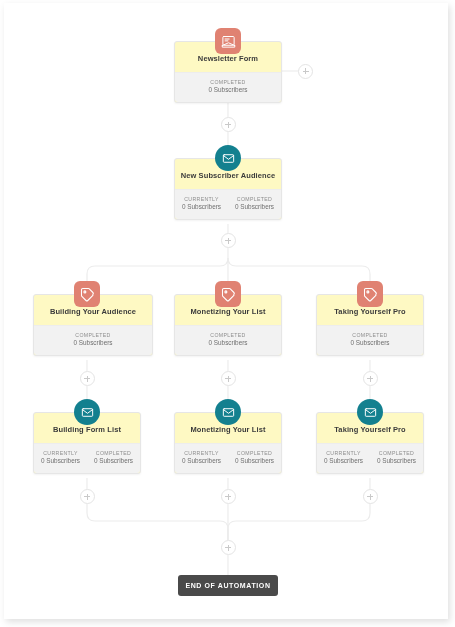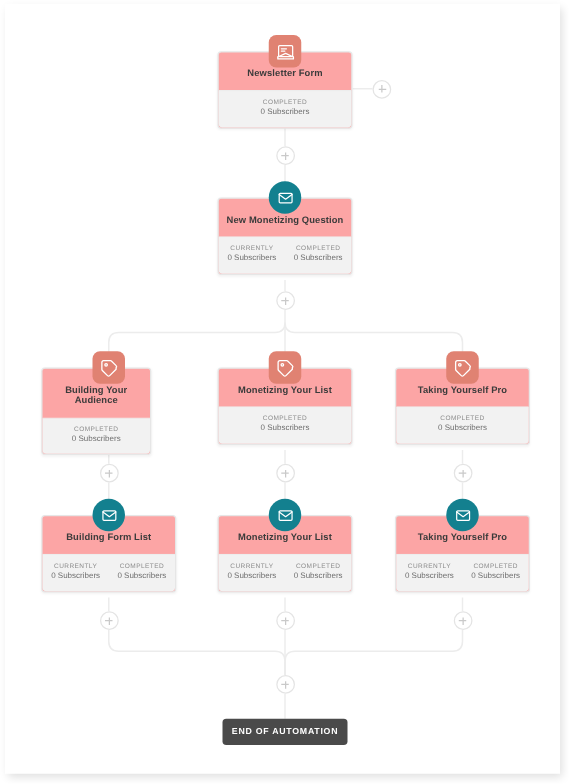--- a/index.html
+++ b/index.html
@@ -33,21 +33,21 @@
   #wires {
     position: absolute;
     left: 0; top: 0;
     width: 455px; height: 627px;
     pointer-events: none;
   }
 
   .node {
     position: absolute;
     width: 108px;
-    background: #fca5a5;
+    background: #fef9c3;
     border: 1px solid #e6e6e6;
     border-radius: 3px;
     box-shadow: 0 1px 2px rgba(0,0,0,0.05);
   }
 
   .node-title {
     text-align: center;
     font-size: 7.5px;
     font-weight: bold;
     color: #3b3b3b;
@@ -202,41 +202,41 @@
   <div class="plus" style="left:298px; top:63.5px;"></div>
   <div class="plus" style="left:220.5px; top:117px;"></div>
 
   <div class="badge-circ" style="left:215px; top:145px; background:#13808f;">
     <svg width="13" height="13" viewBox="0 0 24 24" fill="none" stroke="#ffffff" stroke-width="1.8" stroke-linecap="round" stroke-linejoin="round">
       <rect x="2.5" y="5" width="19" height="14" rx="1.5"></rect>
       <path d="M2.5 6.5 L12 13.5 L21.5 6.5"></path>
     </svg>
   </div>
   <div class="node" style="left:174px; top:158px; width:108px;">
-    <div class="node-title">New Monetizing Question</div>
+    <div class="node-title">New Subscriber Audience</div>
     <div class="node-foot">
       <div class="foot-cell">
         <span class="foot-label">CURRENTLY</span>
         <span class="foot-value">0 Subscribers</span>
       </div>
       <div class="foot-cell">
         <span class="foot-label">COMPLETED</span>
         <span class="foot-value">0 Subscribers</span>
       </div>
     </div>
   </div>
   <div class="plus" style="left:220.5px; top:233px;"></div>
 
   <div class="badge-sq" style="left:74px; top:281px; background:#e08272;">
     <svg width="15" height="15" viewBox="0 0 24 24" fill="none" stroke="#ffffff" stroke-width="1.7" stroke-linecap="round" stroke-linejoin="round">
       <path d="M20.6 13.4 L12.4 21.6 a2 2 0 0 1 -2.8 0 L3 15 a2 2 0 0 1 -0.6 -1.4 V4.5 a2 2 0 0 1 2 -2 h9.1 a2 2 0 0 1 1.4 0.6 l5.7 5.7 a2 2 0 0 1 0 2.8 z"></path>
       <circle cx="7.8" cy="7.8" r="1.6"></circle>
     </svg>
   </div>
-  <div class="node" style="left:33px; top:294px; width:88px;">
+  <div class="node" style="left:33px; top:294px; width:120px;">
     <div class="node-title">Building Your Audience</div>
     <div class="node-foot">
       <div class="foot-cell">
         <span class="foot-label">COMPLETED</span>
         <span class="foot-value">0 Subscribers</span>
       </div>
     </div>
   </div>
 
   <div class="badge-sq" style="left:215px; top:281px; background:#e08272;">

